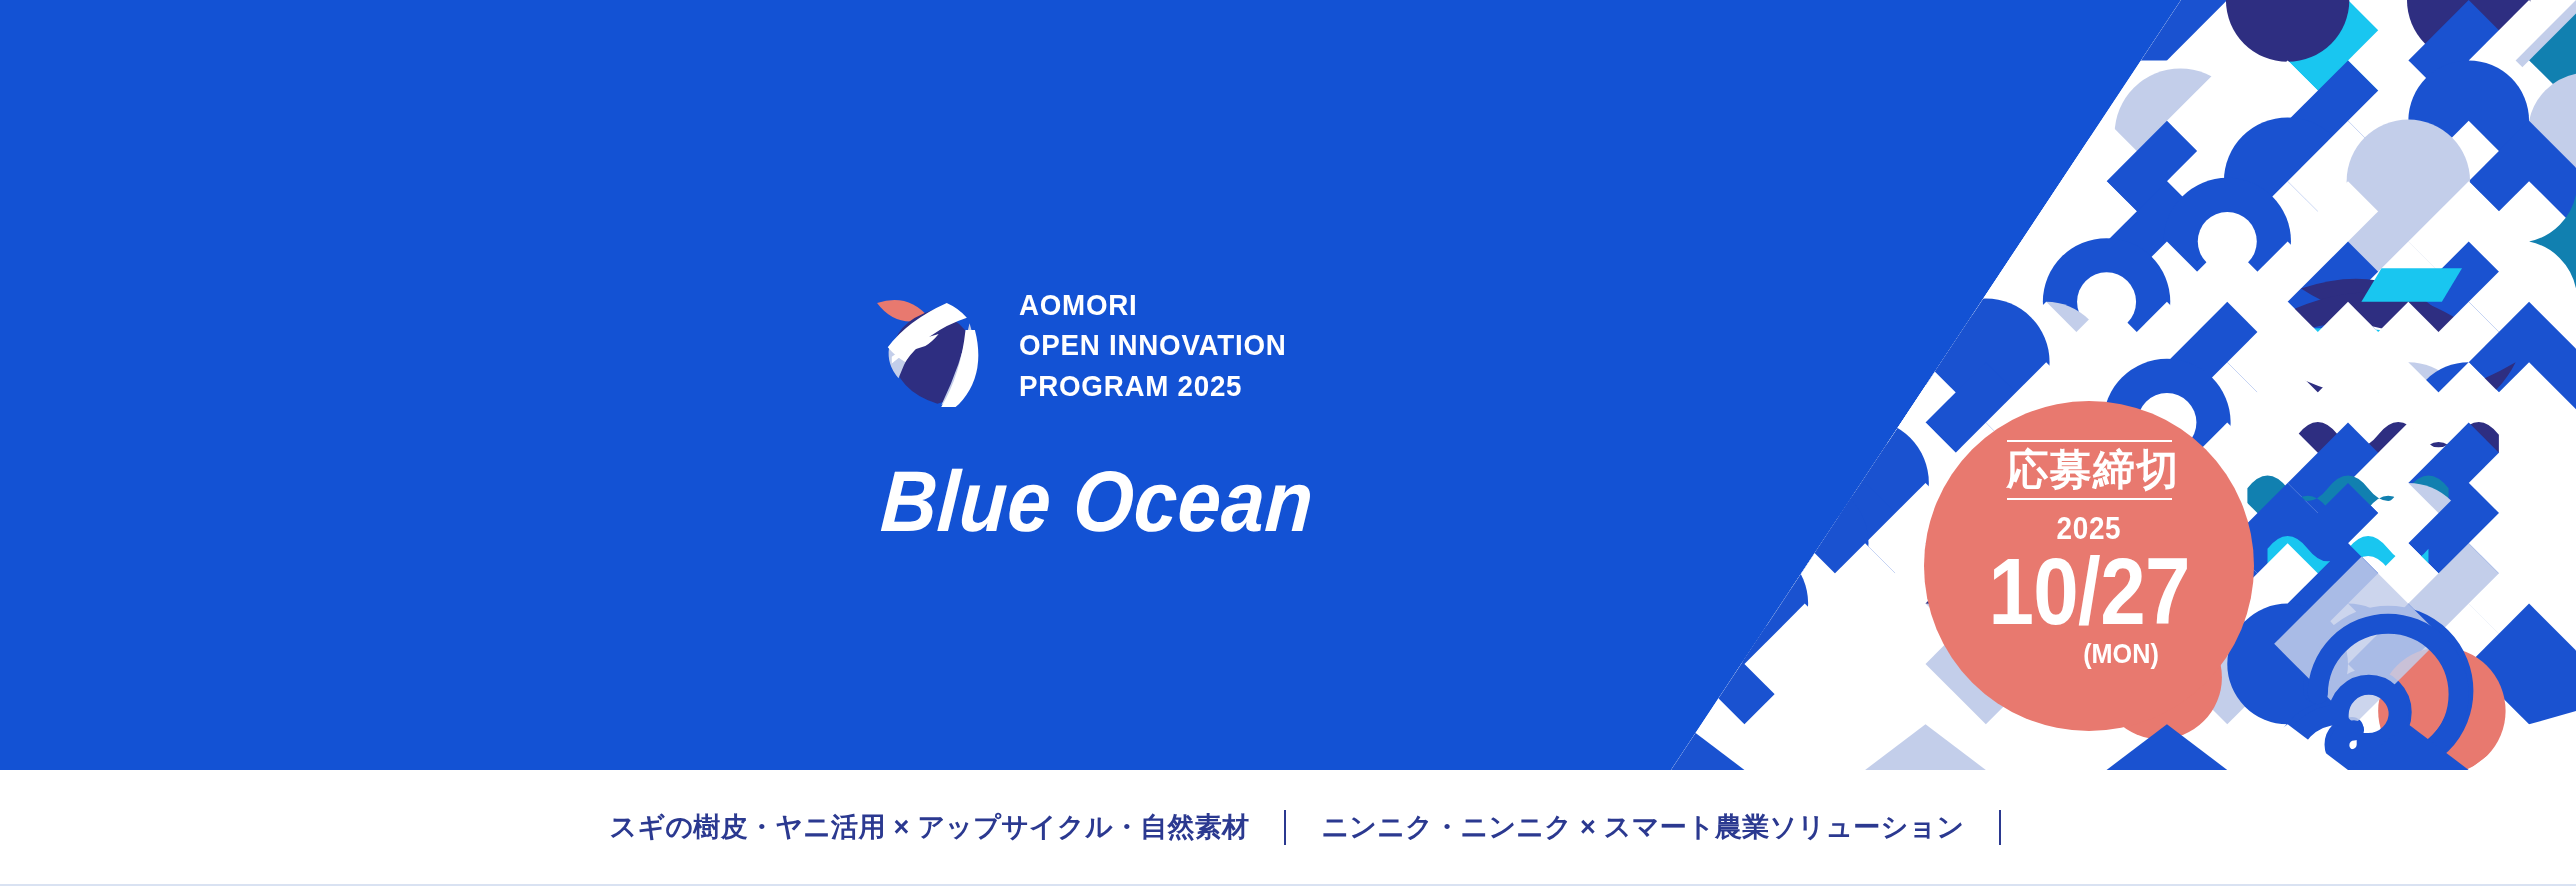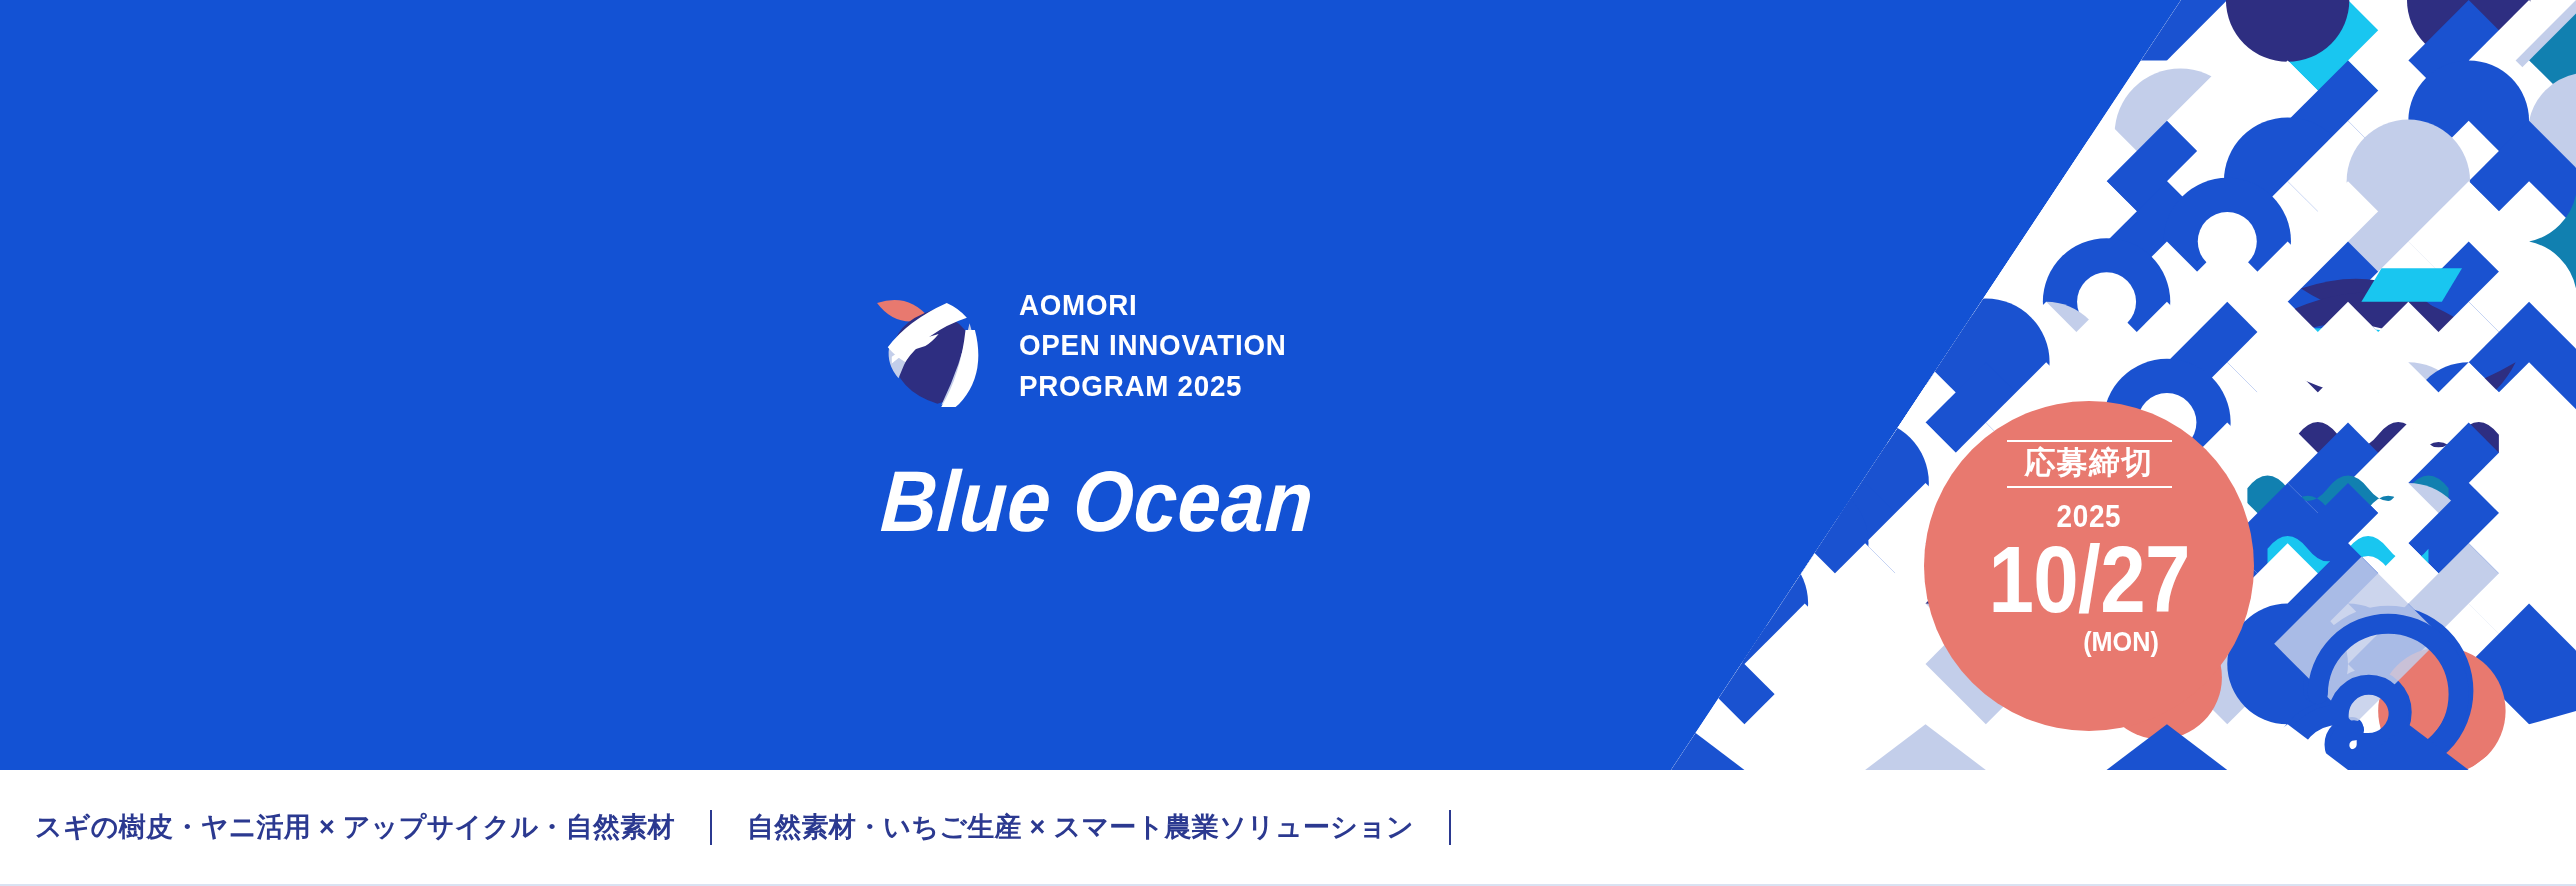--- a/index.html
+++ b/index.html
@@ -86,21 +86,21 @@
   }
   .badge-label-wrap {
     border-top: 2px solid #ffffff;
     border-bottom: 2px solid #ffffff;
     padding: 4px 0 5.4px;
     width: 165px;
   }
   .badge-label {
     font-family: "Liberation Sans", "DejaVu Sans", sans-serif;
     font-weight: 700;
-    font-size: 31px;
+    font-size: 42px;
     letter-spacing: 1.3px;
     line-height: 1.12;
     white-space: nowrap;
   }
   .badge-year {
     font-family: "Liberation Sans Narrow", "Liberation Sans", sans-serif;
     font-weight: 700;
     font-size: 31px;
     letter-spacing: 0.7px;
     margin-top: 10.7px;
@@ -124,21 +124,21 @@
     margin-left: 64px;
     transform: scaleX(0.9);
   }
 
   
   .theme-bar {
     position: absolute; left: 0; top: 770px;
     width: 2576px; height: 116px;
     background: #ffffff;
     border-bottom: 2px solid #d9e2f2;
-    display: flex; align-items: center; justify-content: flex-start;
+    display: flex; align-items: center; justify-content: center;
     gap: 0;
   }
   .theme-item {
     color: #2B3990;
     font-family: "Liberation Sans", "DejaVu Sans", sans-serif;
     font-weight: 700;
     font-size: 27px;
     letter-spacing: 0.3px;
     white-space: nowrap;
     padding: 0 35px;
@@ -407,18 +407,18 @@
       <div class="badge-year">2025</div>
       <div class="badge-date">10/27</div>
       <div class="badge-day">(MON)</div>
     </div>
 
   </div>
 
   <div class="theme-bar">
     <div class="theme-item">スギの樹皮・ヤニ活用 × アップサイクル・自然素材</div>
     <div class="theme-sep"></div>
-    <div class="theme-item">自然素材・いちご生産 × スマート農業ソリューション</div>
+    <div class="theme-item">ニンニク・ニンニク × スマート農業ソリューション</div>
     <div class="theme-sep"></div>
   </div>
 
 </div>
 
 
 </body></html>

